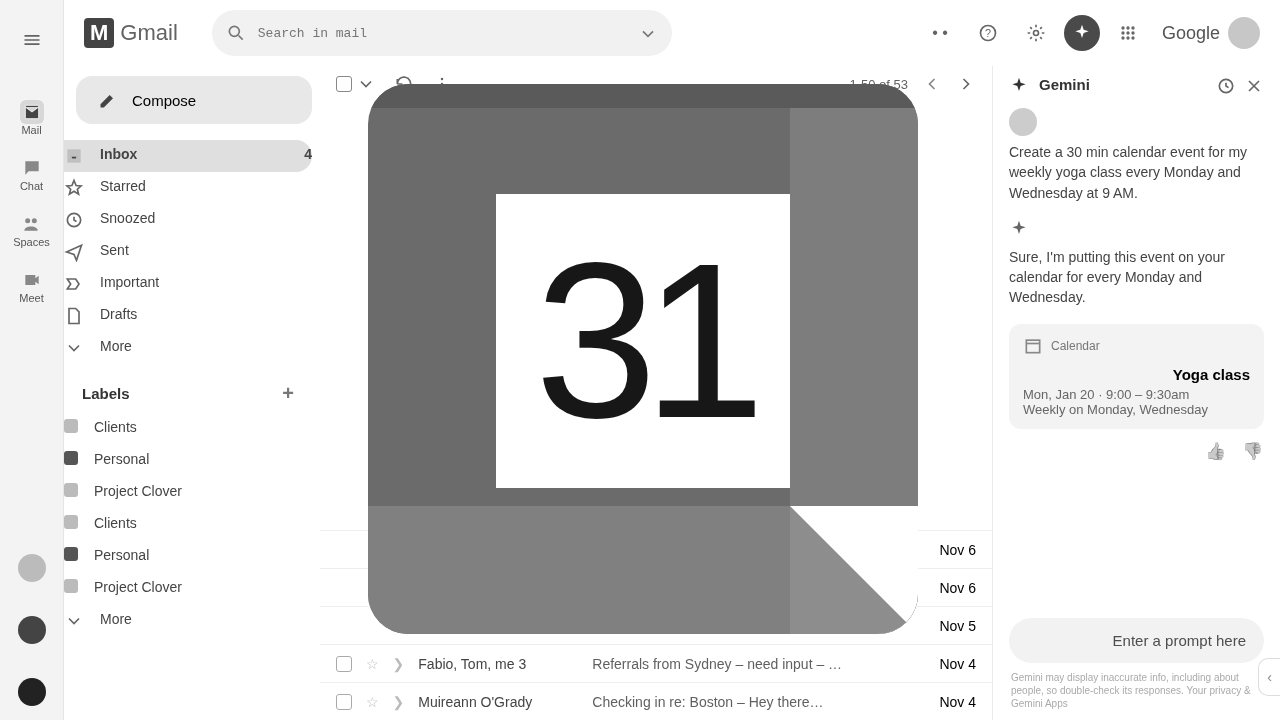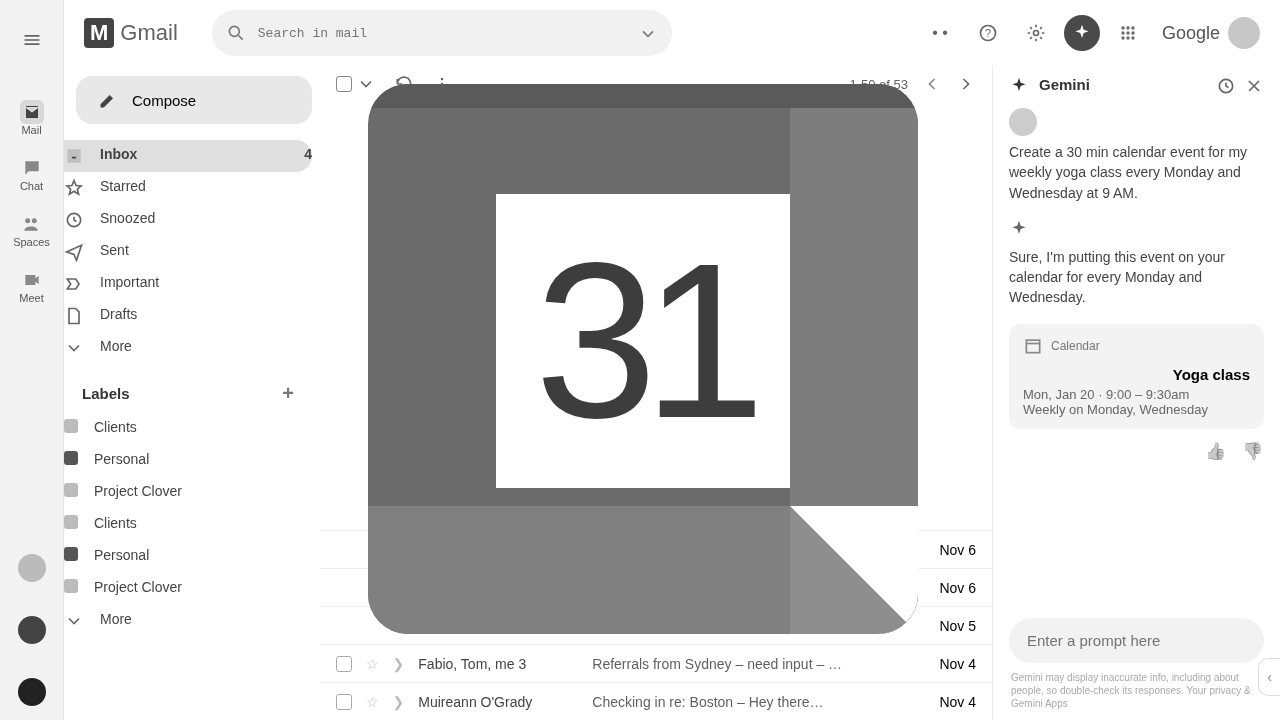--- a/index.html
+++ b/index.html
@@ -61,31 +61,31 @@
 .gemhead { display: flex; align-items: flex-start; gap: 10px; font-weight: 700; color: #333; font-size: 15px; }
 .gemhead .right { margin-left: auto; display: flex; gap: 8px; color: #666; }
 .gempanel .user-av { width: 28px; height: 28px; border-radius: 50%; background: #ccc; margin: 12px 0 6px; }
 .gem-msg { font-size: 14px; color: #444; line-height: 1.45; margin-bottom: 16px; }
 .gem-card { background: #f1f3f5; border-radius: 12px; padding: 12px 14px; margin-bottom: 12px; }
 .gem-card .cap { font-size: 12px; color: #777; display: flex; align-items: center; gap: 8px; margin-bottom: 10px; }
 .gem-card .title { font-weight: 700; font-size: 15px; margin-bottom: 4px; text-align: right; }
 .gem-card .meta { font-size: 13px; color: #666; }
 .gem-fb { display: flex; gap: 16px; justify-content: flex-end; color: #666; font-size: 17px; }
 .gem-spacer { flex: 1; }
-.gem-input { background: #f0f2f5; border-radius: 24px; padding: 14px 18px; color: #737373; font-size: 15px; }
+.gem-input { background: #f0f2f5; border-radius: 24px; padding: 14px 18px; color: #1d4ed8; font-size: 15px; text-align: right; }
 .gem-fine { font-size: 10px; color: #aaa; margin: 8px 2px 10px; line-height: 1.3; }
 
 
 .overlay { position: absolute; left: 368px; top: 84px; width: 550px; height: 550px; pointer-events: none; }
 .cal-outer { position: relative; width: 100%; height: 100%; border-radius: 40px; overflow: hidden; }
 .cal-bg { position: absolute; inset: 0; background: #6b6b6b; }
 .cal-right { position: absolute; right: 0; top: 0; bottom: 0; width: 128px; background: #7d7d7d; }
 .cal-botlight { position: absolute; left:0; right:0; bottom:0; height: 128px; background: #808080; }
 .cal-top { position: absolute; left: 0; right: 0; top: 0; height: 24px; background: #5a5a5a; }
-.cal-center { position: absolute; left: 128px; top: 110px; width: 294px; height: 294px; background: #fff; display: flex; align-items: center; justify-content: center; font-size: 220px; font-weight: 400; color: #b91c1c; letter-spacing: -14px; }
+.cal-center { position: absolute; left: 128px; top: 110px; width: 294px; height: 294px; background: #fff; display: flex; align-items: center; justify-content: center; font-size: 220px; font-weight: 400; color: #0f172a; letter-spacing: -14px; }
 .cal-fold { position: absolute; right: 0; bottom: 0; width: 128px; height: 128px; background: #fff; }
 .cal-fold-tri { position: absolute; right: 0; bottom: 0; width: 0; height: 0; border-left: 128px solid #8d8d8d; border-top: 128px solid transparent; }
 
 
 .collapse-tab { position: absolute; right: 0; bottom: 24px; width: 22px; height: 38px; border: 1px solid #ddd; border-right: none; border-radius: 10px 0 0 10px; display: flex; align-items: center; justify-content: center; color: #888; font-size: 14px; background: #fff; }
 
 svg { width: 20px; height: 20px; }
 </style>
 </head>
 <body>

